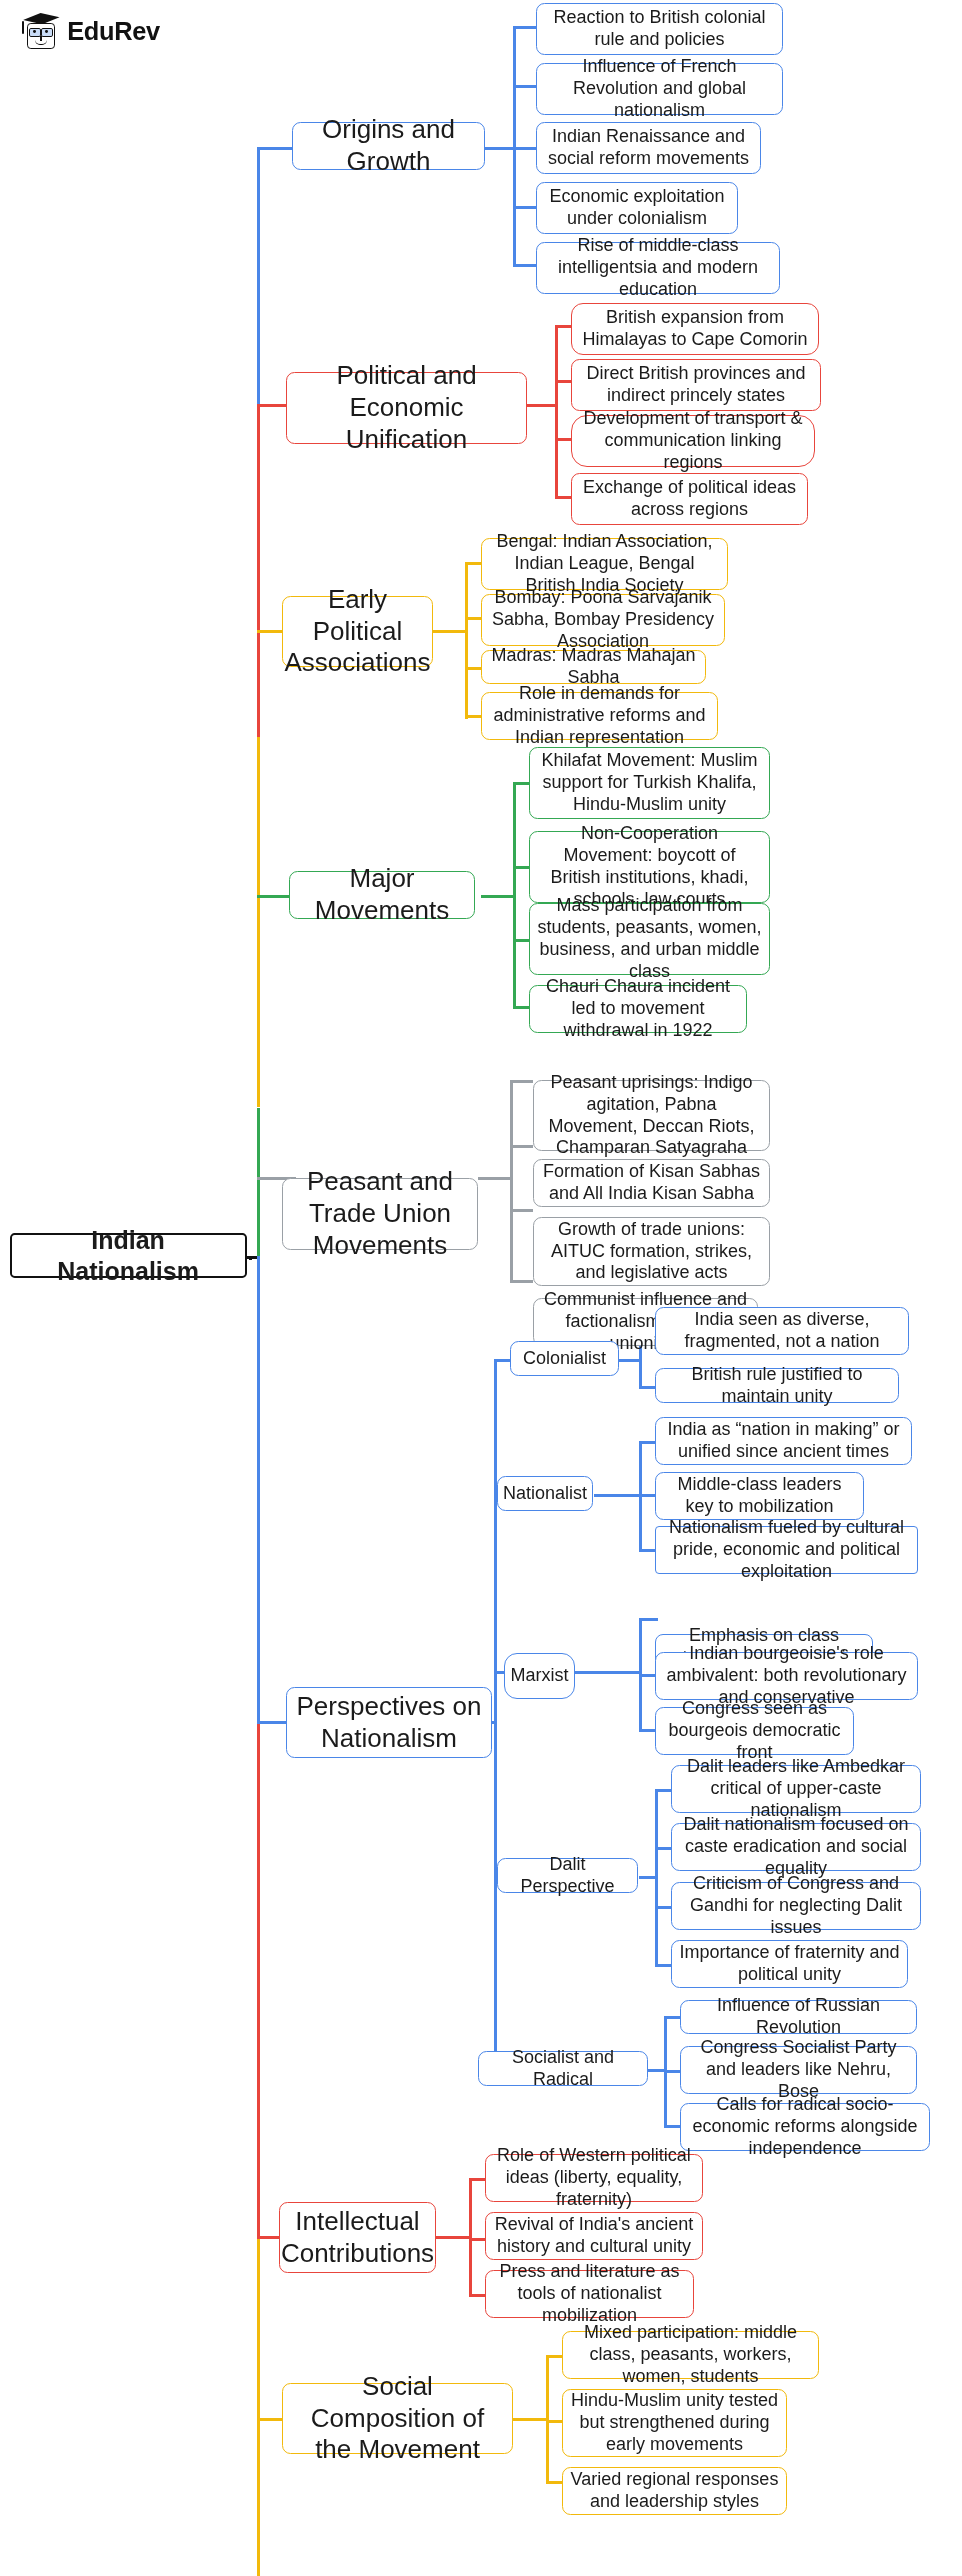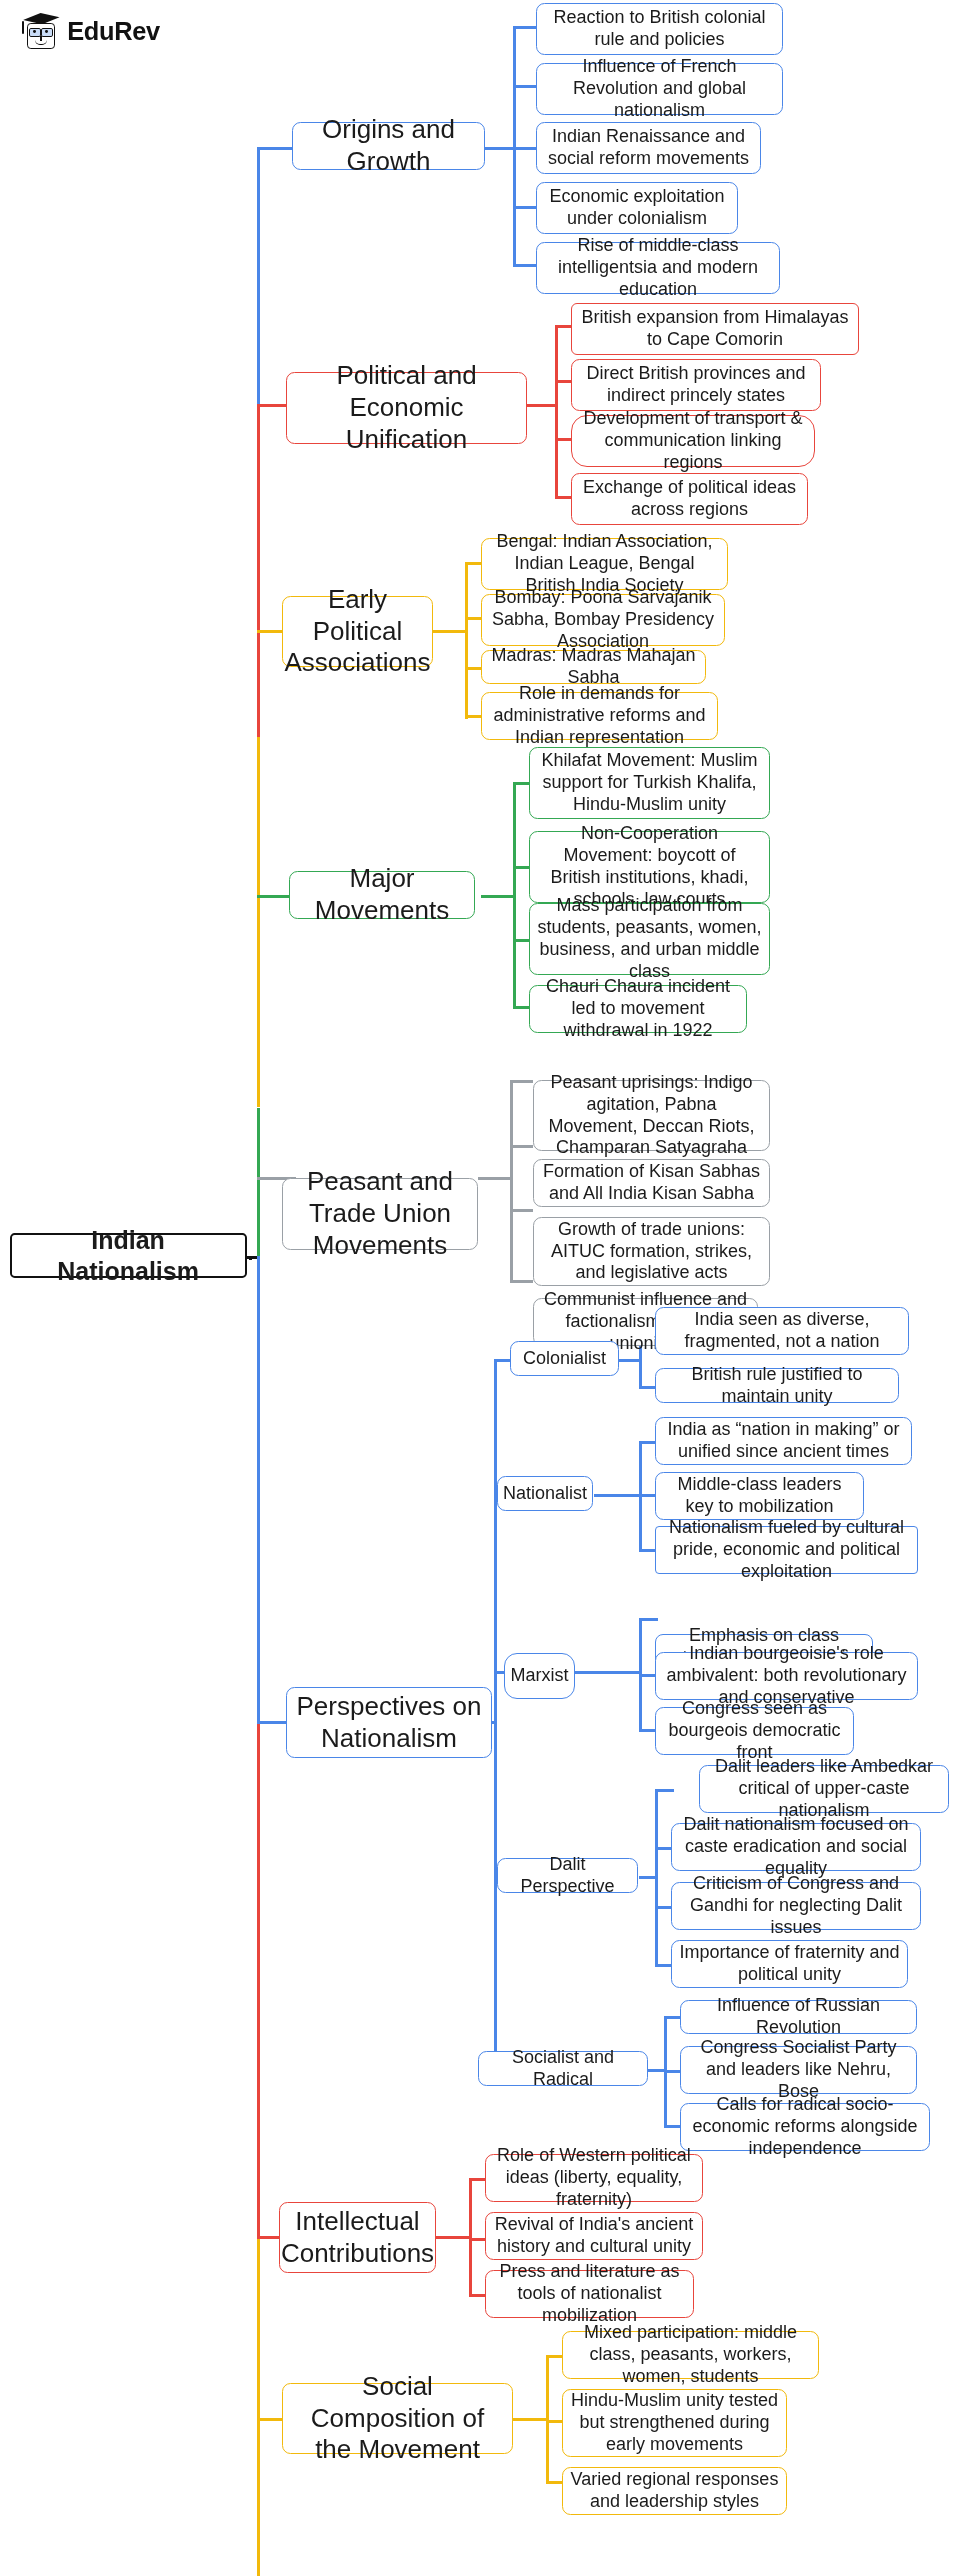--- a/index.html
+++ b/index.html
@@ -192,21 +192,21 @@
 <div class="node root" style="left: 9.6px; top: 1233px; width: 237px; height: 45px; font-size: 25px; border-width: 2.4px; border-radius: 4.7px;">Indian Nationalism</div>
 
 <div class="node branch c-blue" style="left: 292px; top: 122px; width: 193px; height: 48px; font-size: 26px; border-width: 1.9px; border-radius: 8.5px;">Origins and Growth</div>
 <div class="node leaf c-blue" style="left: 536px; top: 3.2px; width: 247px; height: 52px; font-size: 18px; border-width: 1.9px; border-radius: 8.5px;">Reaction to British colonial rule and policies</div>
 <div class="node leaf c-blue" style="left: 536px; top: 63px; width: 247px; height: 52px; font-size: 18px; border-width: 1.9px; border-radius: 8.5px;">Influence of French Revolution and global nationalism</div>
 <div class="node leaf c-blue" style="left: 536px; top: 122px; width: 225px; height: 52px; font-size: 18px; border-width: 1.9px; border-radius: 8.5px;">Indian Renaissance and social reform movements</div>
 <div class="node leaf c-blue" style="left: 536px; top: 182px; width: 202px; height: 52px; font-size: 18px; border-width: 1.9px; border-radius: 8.5px;">Economic exploitation under colonialism</div>
 <div class="node leaf c-blue" style="left: 536px; top: 242px; width: 244px; height: 52px; font-size: 18px; border-width: 1.9px; border-radius: 8.5px;">Rise of middle-class intelligentsia and modern education</div>
 
 <div class="node branch c-red" style="left: 286px; top: 372px; width: 241px; height: 72px; font-size: 26px; border-width: 1.9px; border-radius: 8.5px;">Political and Economic Unification</div>
-<div class="node leaf c-red" style="left: 571px; top: 303px; width: 288px; height: 52px; font-size: 18px; border-width: 1.9px; border-radius: 6px;">British expansion from Himalayas to Cape Comorin</div>
+<div class="node leaf c-red" style="left: 571px; top: 303px; width: 248px; height: 52px; font-size: 18px; border-width: 1.9px; border-radius: 12px;">British expansion from Himalayas to Cape Comorin</div>
 <div class="node leaf c-red" style="left: 571px; top: 359px; width: 250px; height: 52px; font-size: 18px; border-width: 1.9px; border-radius: 8.5px;">Direct British provinces and indirect princely states</div>
 <div class="node leaf c-red" style="left: 571px; top: 415px; width: 244px; height: 52px; font-size: 18px; border-width: 1.9px; border-radius: 16px; text-align: center;">Development of transport &amp; communication linking regions</div>
 <div class="node leaf c-red" style="left: 571px; top: 473px; width: 237px; height: 52px; font-size: 18px; border-width: 1.9px; border-radius: 8.5px;">Exchange of political ideas across regions</div>
 
 <div class="node branch c-yellow" style="left: 282px; top: 596px; width: 151px; height: 71px; font-size: 26px; border-width: 1.9px; border-radius: 8.5px;">Early Political Associations</div>
 <div class="node leaf c-yellow" style="left: 481px; top: 538px; width: 247px; height: 52px; font-size: 18px; border-width: 1.9px; border-radius: 8.5px;">Bengal: Indian Association, Indian League, Bengal British India Society</div>
 <div class="node leaf c-yellow" style="left: 481px; top: 594px; width: 244px; height: 52px; font-size: 18px; border-width: 1.9px; border-radius: 8.5px;">Bombay: Poona Sarvajanik Sabha, Bombay Presidency Association</div>
 <div class="node leaf c-yellow" style="left: 481px; top: 650px; width: 225px; height: 34px; font-size: 18px; border-width: 1.9px; border-radius: 8.5px;">Madras: Madras Mahajan Sabha</div>
 <div class="node leaf c-yellow" style="left: 481px; top: 692px; width: 237px; height: 48px; font-size: 18px; border-width: 1.9px; border-radius: 8.5px;">Role in demands for administrative reforms and Indian representation</div>
 
@@ -232,21 +232,21 @@
 <div class="node leaf c-blue" style="left: 655px; top: 1417px; width: 257px; height: 48px; font-size: 18px; border-width: 1.9px; border-radius: 8.5px;">India as “nation in making” or unified since ancient times</div>
 <div class="node leaf c-blue" style="left: 655px; top: 1472px; width: 209px; height: 48px; font-size: 18px; border-width: 1.9px; border-radius: 8.5px;">Middle-class leaders key to mobilization</div>
 <div class="node leaf c-blue" style="left: 655px; top: 1526px; width: 263px; height: 48px; font-size: 18px; border-width: 1.9px; border-radius: 4px;">Nationalism fueled by cultural pride, economic and political exploitation</div>
 
 <div class="node sub c-blue" style="left: 504px; top: 1653px; width: 71px; height: 46px; font-size: 18px; border-width: 1.9px; border-radius: 13px;">Marxist</div>
 <div class="node leaf c-blue" style="left: 655px; top: 1594px; width: 218px; height: 48px; font-size: 18px; border-width: 1.9px; border-radius: 8px; margin-top: 40px;">Emphasis on class struggle and economic factors</div>
 <div class="node leaf c-blue" style="left: 655px; top: 1652px; width: 263px; height: 48px; font-size: 18px; border-width: 1.9px; border-radius: 8.5px;">Indian bourgeoisie's role ambivalent: both revolutionary and conservative</div>
 <div class="node leaf c-blue" style="left: 655px; top: 1707px; width: 199px; height: 48px; font-size: 18px; border-width: 1.9px; border-radius: 8.5px;">Congress seen as bourgeois democratic front</div>
 
 <div class="node sub c-blue" style="left: 497px; top: 1858px; width: 141px; height: 35px; font-size: 18px; border-width: 1.9px; border-radius: 8.5px;">Dalit Perspective</div>
-<div class="node leaf c-blue" style="left: 671px; top: 1765px; width: 250px; height: 48px; font-size: 18px; border-width: 1.9px; border-radius: 8.5px; margin-left: 28px;">Dalit leaders like Ambedkar critical of upper-caste nationalism</div>
+<div class="node leaf c-blue" style="left: 671px; top: 1765px; width: 250px; height: 48px; font-size: 18px; border-width: 1.9px; border-radius: 8.5px;">Dalit leaders like Ambedkar critical of upper-caste nationalism</div>
 <div class="node leaf c-blue" style="left: 671px; top: 1823px; width: 250px; height: 48px; font-size: 18px; border-width: 1.9px; border-radius: 8.5px;">Dalit nationalism focused on caste eradication and social equality</div>
 <div class="node leaf c-blue" style="left: 671px; top: 1882px; width: 250px; height: 48px; font-size: 18px; border-width: 1.9px; border-radius: 8.5px;">Criticism of Congress and Gandhi for neglecting Dalit issues</div>
 <div class="node leaf c-blue" style="left: 671px; top: 1940px; width: 237px; height: 48px; font-size: 18px; border-width: 1.9px; border-radius: 8.5px;">Importance of fraternity and political unity</div>
 
 <div class="node sub c-blue" style="left: 478px; top: 2051px; width: 170px; height: 35px; font-size: 18px; border-width: 1.9px; border-radius: 8.5px;">Socialist and Radical</div>
 <div class="node leaf c-blue" style="left: 680px; top: 2000px; width: 237px; height: 34px; font-size: 18px; border-width: 1.9px; border-radius: 8.5px;">Influence of Russian Revolution</div>
 <div class="node leaf c-blue" style="left: 680px; top: 2046px; width: 237px; height: 48px; font-size: 18px; border-width: 1.9px; border-radius: 8.5px;">Congress Socialist Party and leaders like Nehru, Bose</div>
 <div class="node leaf c-blue" style="left: 680px; top: 2103px; width: 250px; height: 48px; font-size: 18px; border-width: 1.9px; border-radius: 8.5px;">Calls for radical socio-economic reforms alongside independence</div>
 
 <div class="node branch c-red" style="left: 279px; top: 2202px; width: 157px; height: 71px; font-size: 26px; border-width: 1.9px; border-radius: 8.5px;">Intellectual Contributions</div>

